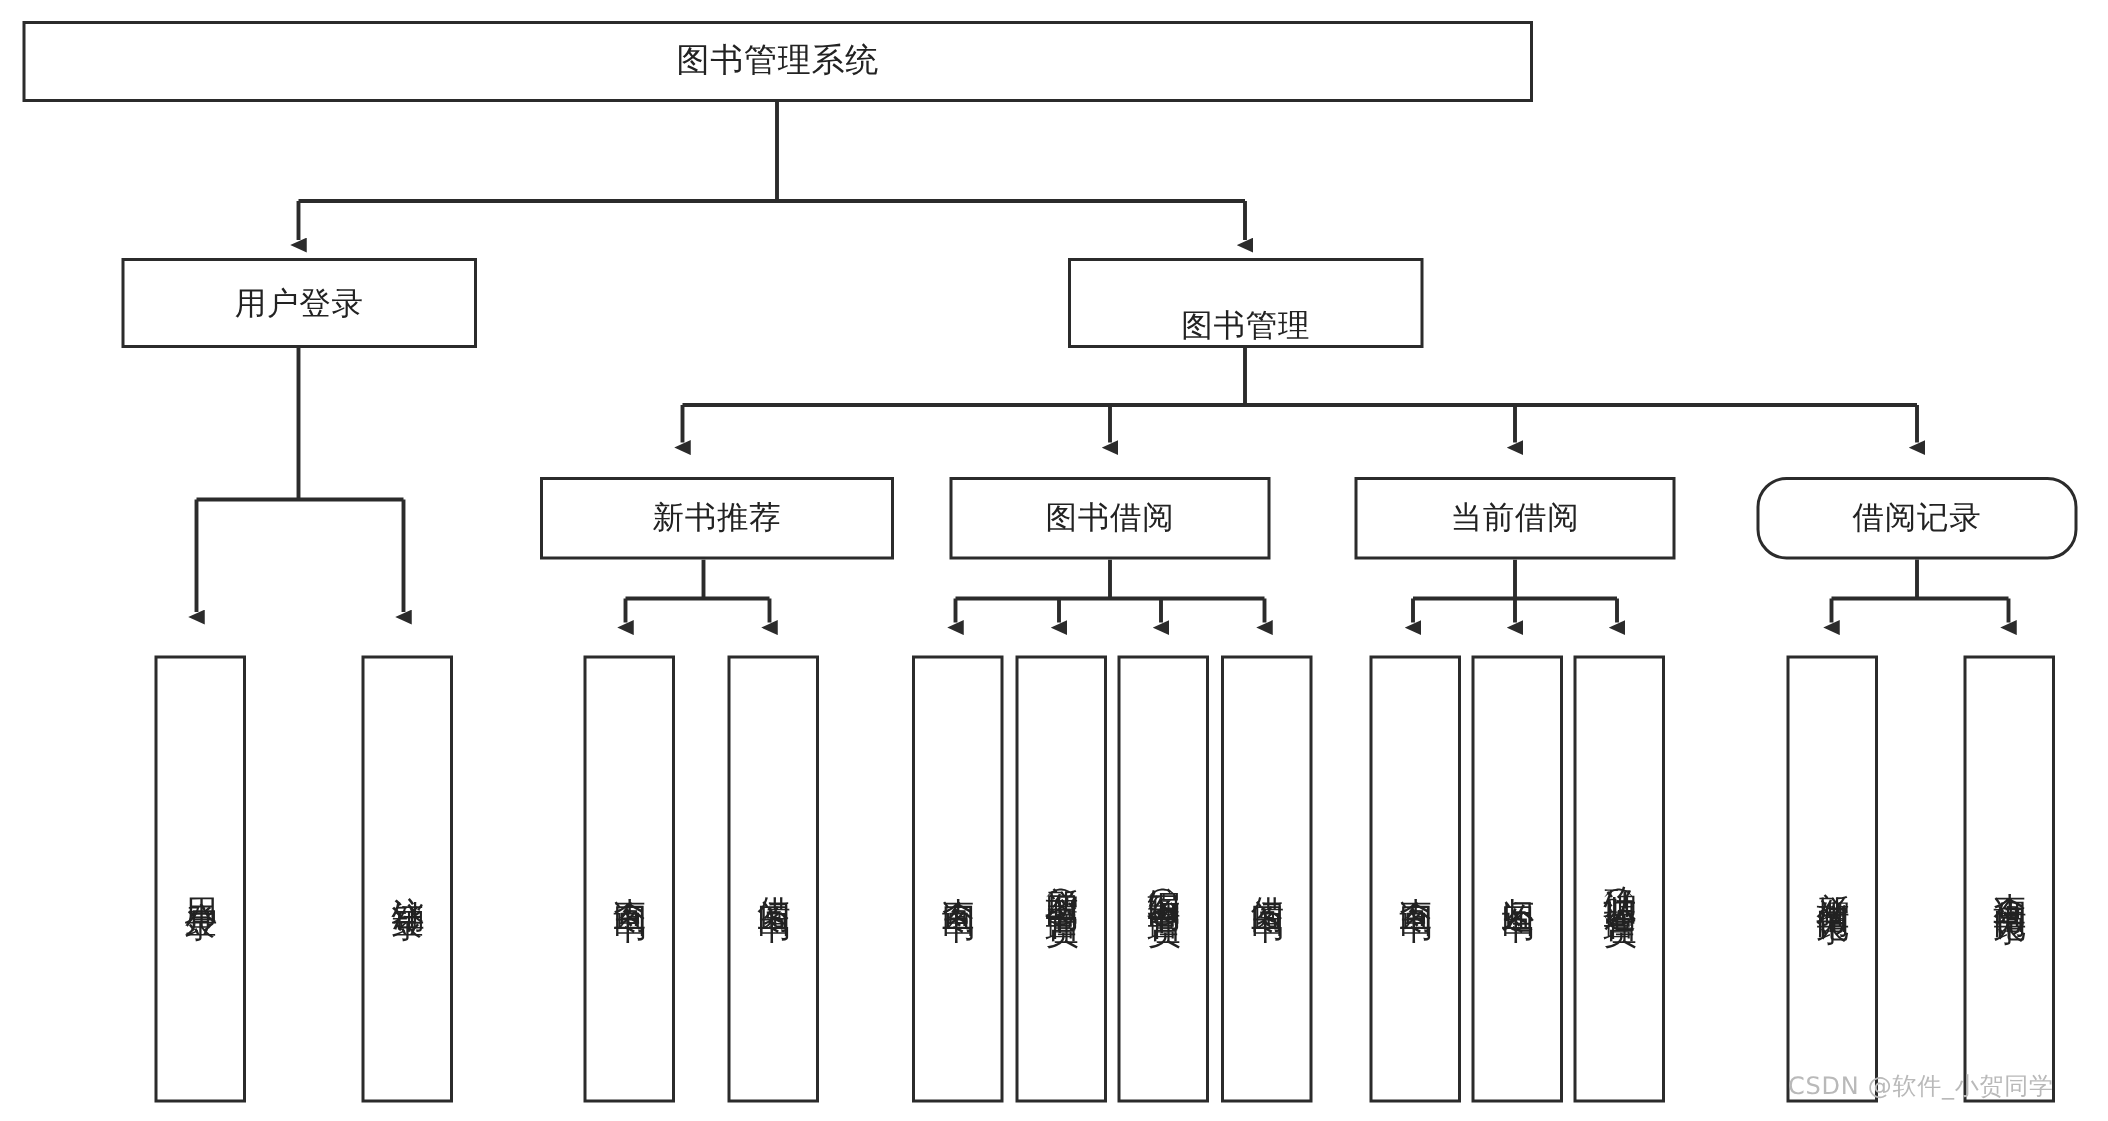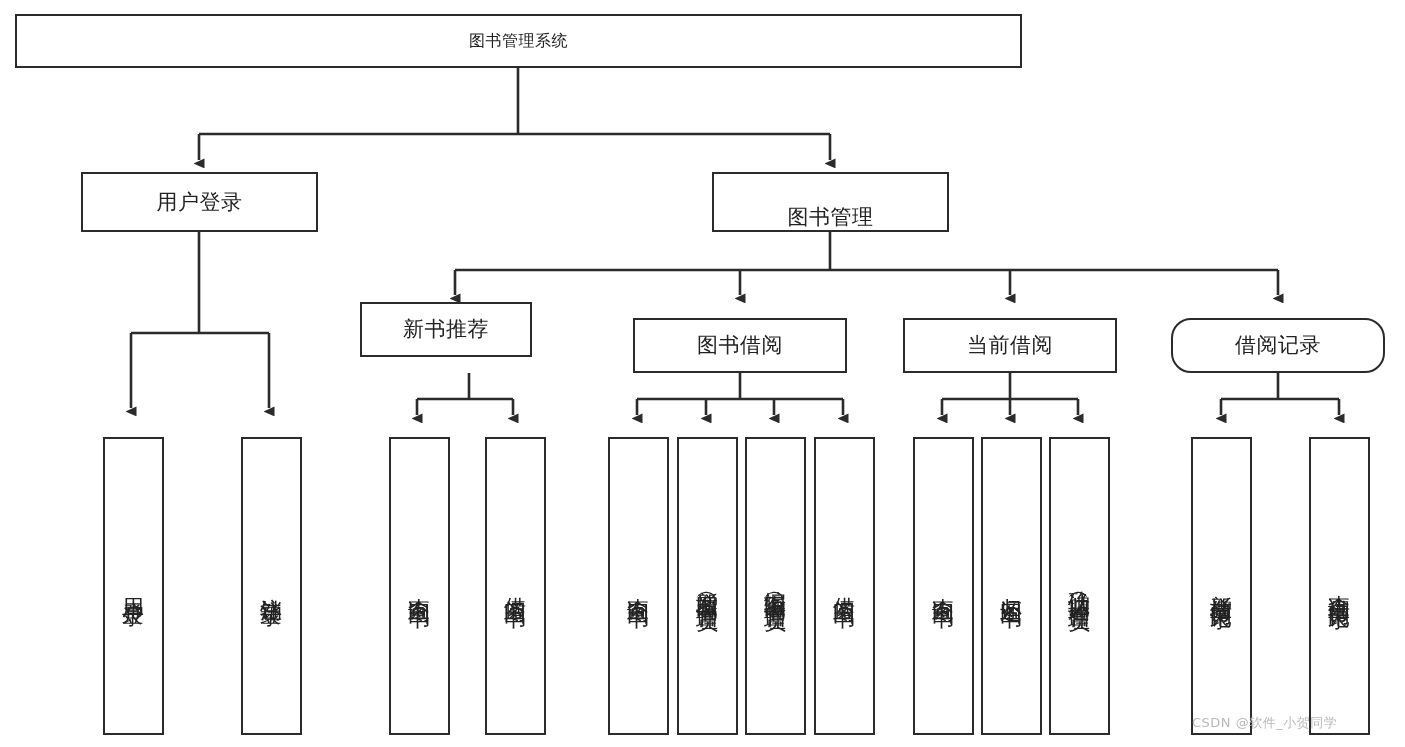--- a/index.html
+++ b/index.html
@@ -35,38 +35,38 @@
     display:block;
     color:#222222;
     letter-spacing:0.5px;
     line-height:1.18;
   }
   
   .node.horiz .lbl{
     font-size:21px;
     white-space:nowrap;
   }
-  .node.root .lbl{ font-size:16px; }
+  .node.root .lbl{ font-size:22px; }
   
   .node.vert{
     align-items:center;
     justify-content:center;
     padding:6px 0;
   }
   .node.vert .lbl{
     writing-mode:vertical-rl;
     text-orientation:upright;
     font-size:22px;
     letter-spacing:3px;
     line-height:1.05;
     max-height:100%;
   }
   .watermark{
     position:absolute;
-    font-size:13px;
+    font-size:16px;
     color:#b9b9b9;
     white-space:nowrap;
     letter-spacing:0.5px;
   }
 </style>
 </head>
 <body>
 
 <div id="canvas">
 
@@ -126,21 +126,21 @@
   </div>
 
   <div class="node horiz" style="left:81px; top:172px; width:237px; height:60px;">
     <span class="lbl">用户登录</span>
   </div>
 
   <div class="node horiz" style="left:712px; top:172px; width:237px; height:60px;align-items:flex-end;">
     <span class="lbl">图书管理</span>
   </div>
 
-  <div class="node horiz" style="left:360px; top:302px; width:172px; height:55px;justify-content:center;">
+  <div class="node horiz" style="left:360px; top:318px; width:236px; height:55px;justify-content:center;">
     <span class="lbl">新书推荐</span>
   </div>
 
   <div class="node horiz" style="left:633px; top:318px; width:214px; height:55px;">
     <span class="lbl">图书借阅</span>
   </div>
 
   <div class="node horiz" style="left:903px; top:318px; width:214px; height:55px;">
     <span class="lbl">当前借阅</span>
   </div>

